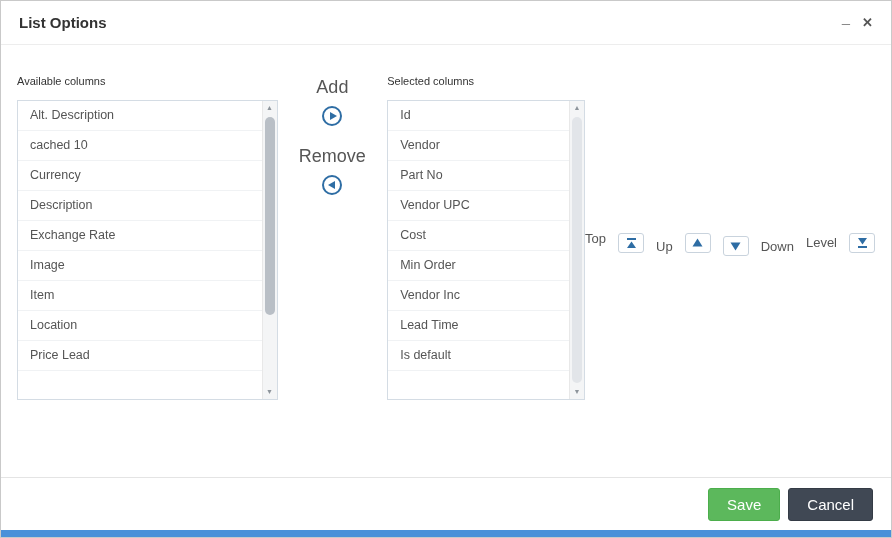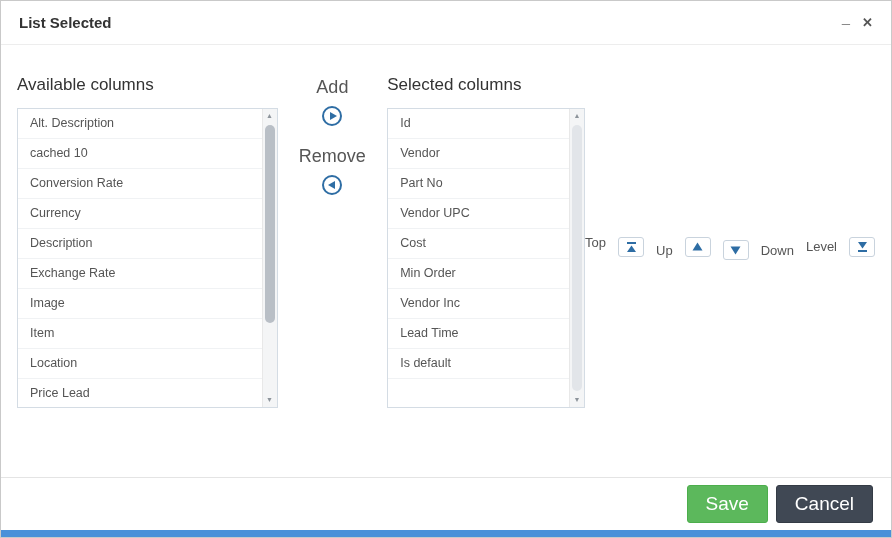--- a/index.html
+++ b/index.html
@@ -42,21 +42,21 @@
     cursor: pointer;
     border-top: 2px solid transparent;
   }
   .tab.active {
     background: #fff; color: #444;
     border-top: 2px solid #41a33f;
     border-left: 1px solid #dfe8f1;
     border-right: 1px solid #dfe8f1;
   }
   .columns-area { display: flex; margin-top: 16px; }
-  .col-label { font-size: 17px; color: #333; margin-bottom: 13px; }
+  .col-label { font-size: 11px; color: #333; margin-bottom: 13px; }
   .listbox {
     position: relative;
     border: 1px solid #d4dce4;
     height: 300px;
     background: #fff;
     overflow: hidden;
   }
   .available-col { width: 316px; }
   .selected-col  { width: 240px; }
   .list-rows { margin-right: 15px; }
@@ -122,54 +122,53 @@
   
   .dialog-footer {
     flex: 0 0 53px;
     border-top: 1px solid #e4e4e4;
     display: flex; align-items: center; justify-content: flex-end;
     gap: 8px; padding: 0 18px;
     background: #fff;
   }
   .btn {
     font-family: inherit;
-    font-size: 19px; color: #fff;
+    font-size: 15px; color: #fff;
     padding: 7px 18px;
     border-radius: 3px; border: 1px solid transparent;
     cursor: pointer;
   }
   .btn.save   { background: #5cb85c; border-color: #4cae4c; }
   .btn.cancel { background: #404854; border-color: #343b45; }
   .bottom-strip { flex: 0 0 7px; background: #4a90d9; }
 </style>
 </head>
 <body>
 
 <div class="dialog">
 
   <div class="dialog-header">
-    <span class="dialog-title">List Selected</span>
+    <span class="dialog-title">List Options</span>
     <span class="win-controls">
       <span class="min-icon">–</span>
       <span class="close-icon">✕</span>
     </span>
   </div>
 
   <div class="dialog-body">
 
 
     <div class="columns-area">
 
       <div class="available-col">
         <div class="col-label">Available columns</div>
         <div class="listbox available">
           <div class="list-rows">
               <div class="list-row">Alt. Description</div>
               <div class="list-row">cached 10</div>
-              <div class="list-row">Conversion Rate</div>
               <div class="list-row">Currency</div>
               <div class="list-row">Description</div>
               <div class="list-row">Exchange Rate</div>
               <div class="list-row">Image</div>
               <div class="list-row">Item</div>
               <div class="list-row">Location</div>
               <div class="list-row">Price Lead</div>
             </div>
           <div class="scrollbar">
             <span class="sb-arrow">▲</span>

